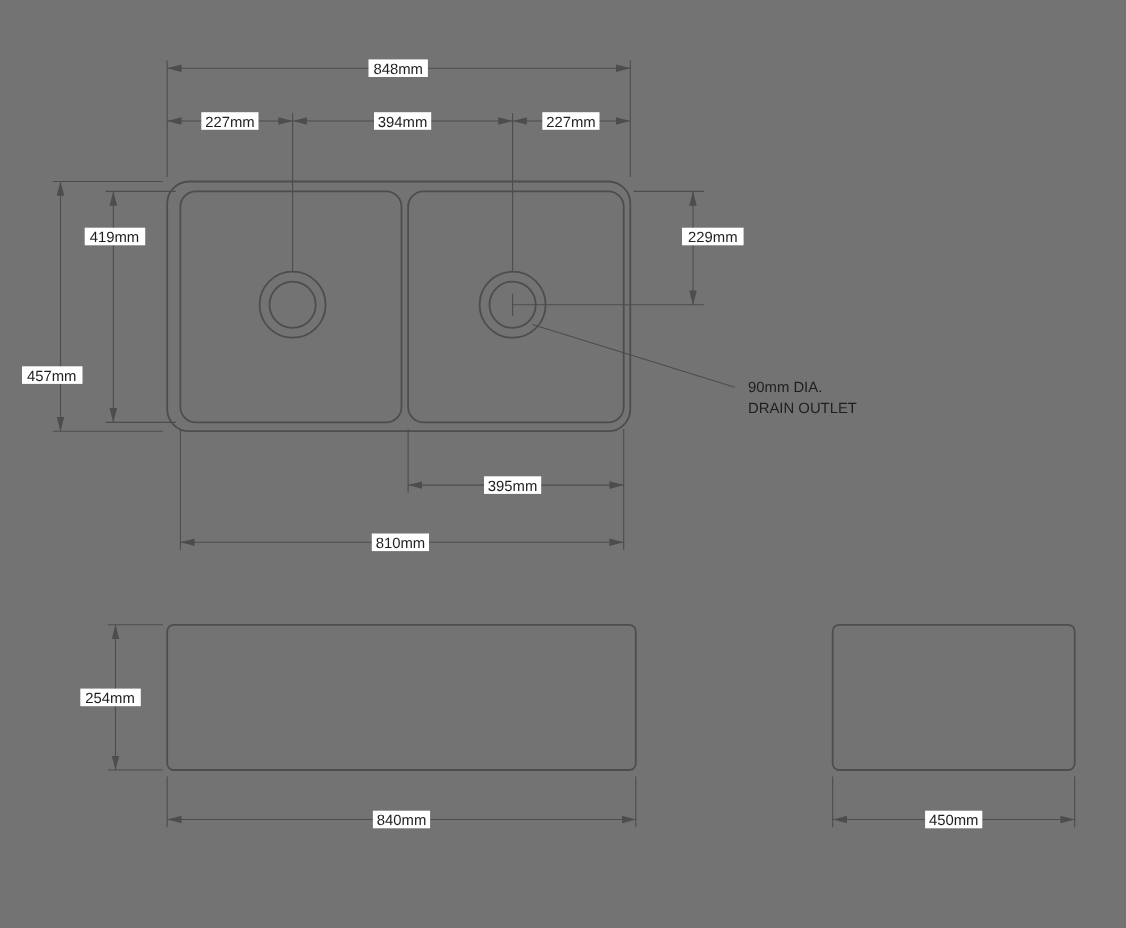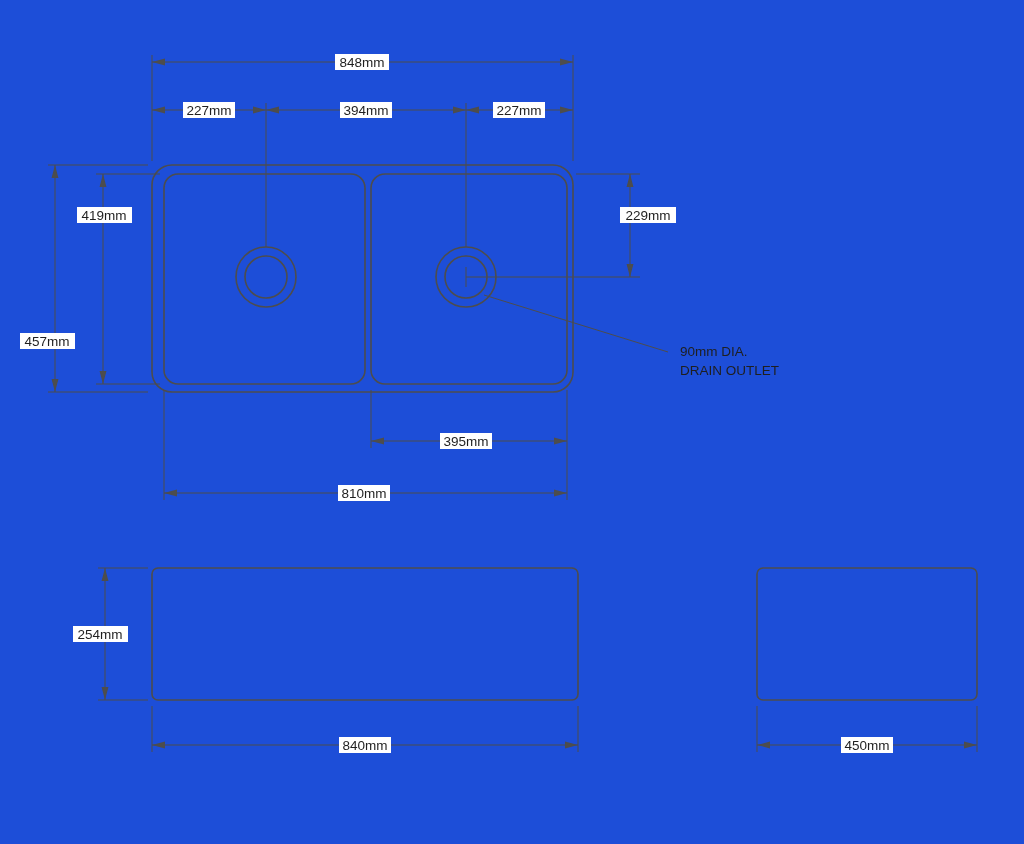--- a/index.html
+++ b/index.html
@@ -3,21 +3,21 @@
 <meta charset="utf-8">
 <style>
   html, body {
     margin: 0;
     padding: 0;
     background: #ffffff;
   }
   .page {
     width: 1024px;
     height: 844px;
-    background: #1d4ed8;
+    background: #737373;
     position: relative;
   }
   svg { display: block; }
   .outline {
     fill: none;
     stroke: #4d4d4d;
     stroke-width: 1.6;
   }
   .thin {
     fill: none;

